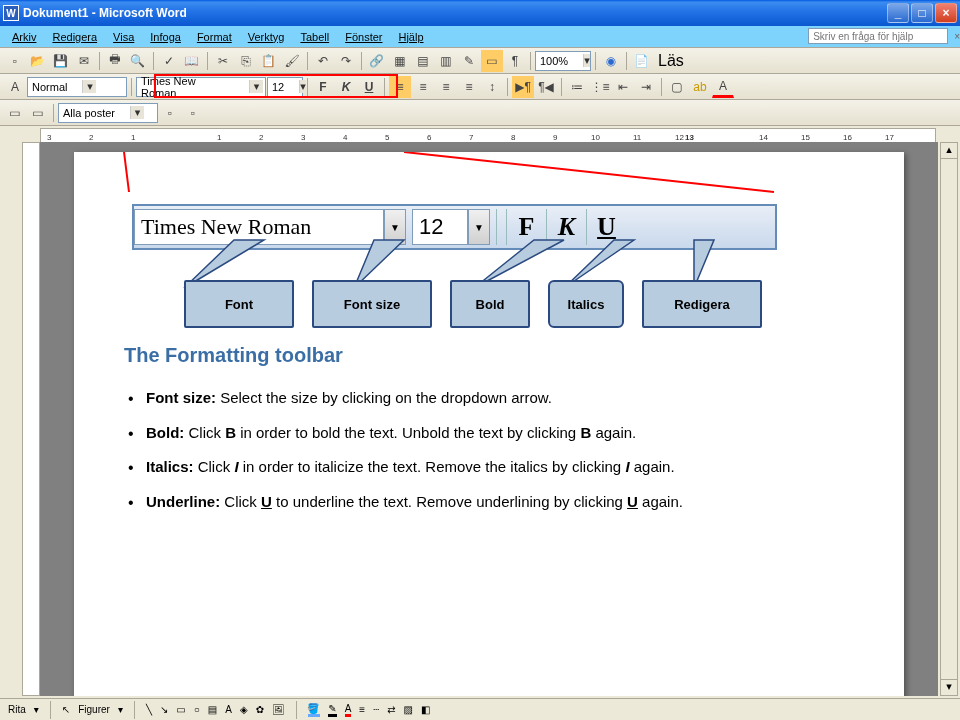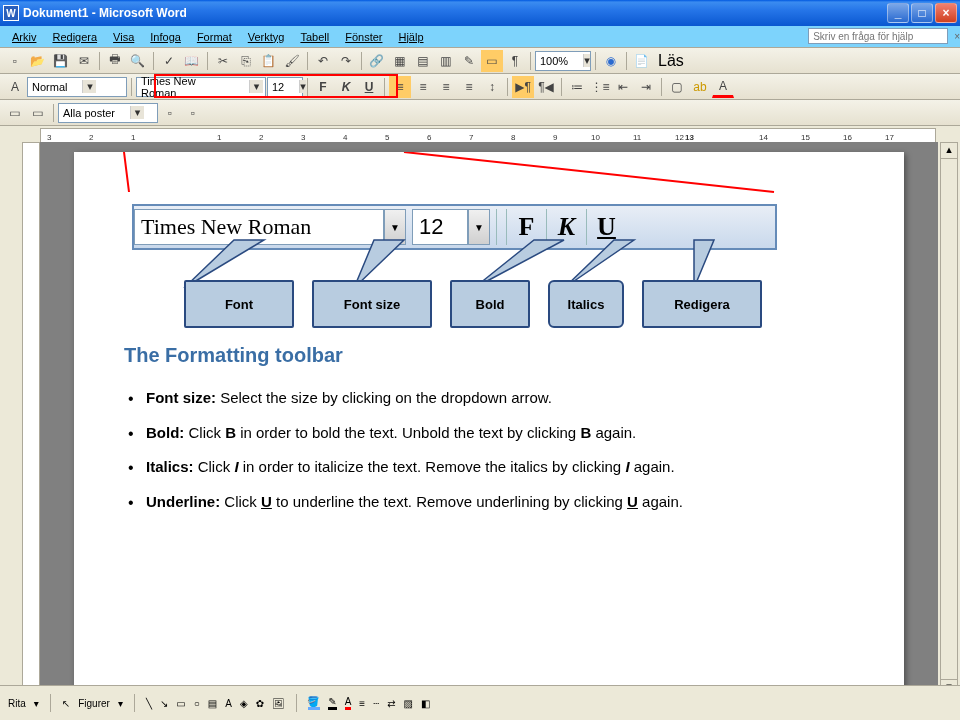--- a/index.html
+++ b/index.html
@@ -60,21 +60,21 @@
   .doc-heading { font-family: Verdana, sans-serif; font-size:20px; font-weight:bold; color:#3a6ea5; margin:16px 0 20px 0;}
   .doc-list { list-style:none; font-family: Verdana, sans-serif; font-size:15px; line-height:1.5; color:#000; }
   .doc-list li { margin-bottom:12px; padding-left:22px; position:relative;}
   .doc-list li::before { content:"•"; position:absolute; left:4px; top:0; font-size:16px;}
   .doc-list b { font-weight:bold;}
   .u { text-decoration:underline;}
   .i { font-style:italic;}
   
   
   .scroll-v { position:absolute; right:2px; top:142px; bottom:24px; width:18px; background:#ece9d8; border:1px solid #aca899;}
-  .statusbar { position:absolute; left:0; right:0; bottom:0; height:22px; background:#ece9d8; border-top:1px solid #aca899; display:flex; align-items:center; padding:17px 8px; font-size:10px; gap:8px;}
+  .statusbar { position:absolute; left:0; right:0; bottom:0; height:22px; background:#ece9d8; border-top:1px solid #aca899; display:flex; align-items:center; padding:4px 8px; font-size:10px; gap:8px;}
   
   .ruler-num { position:absolute; font-size:8px; color:#333; top:4px;}
 </style>
 </head>
 <body>
 
 <div class="titlebar">
   <div class="app-icon">W</div>
   <div class="title">Dokument1 - Microsoft Word</div>
   <div class="winbtns">

